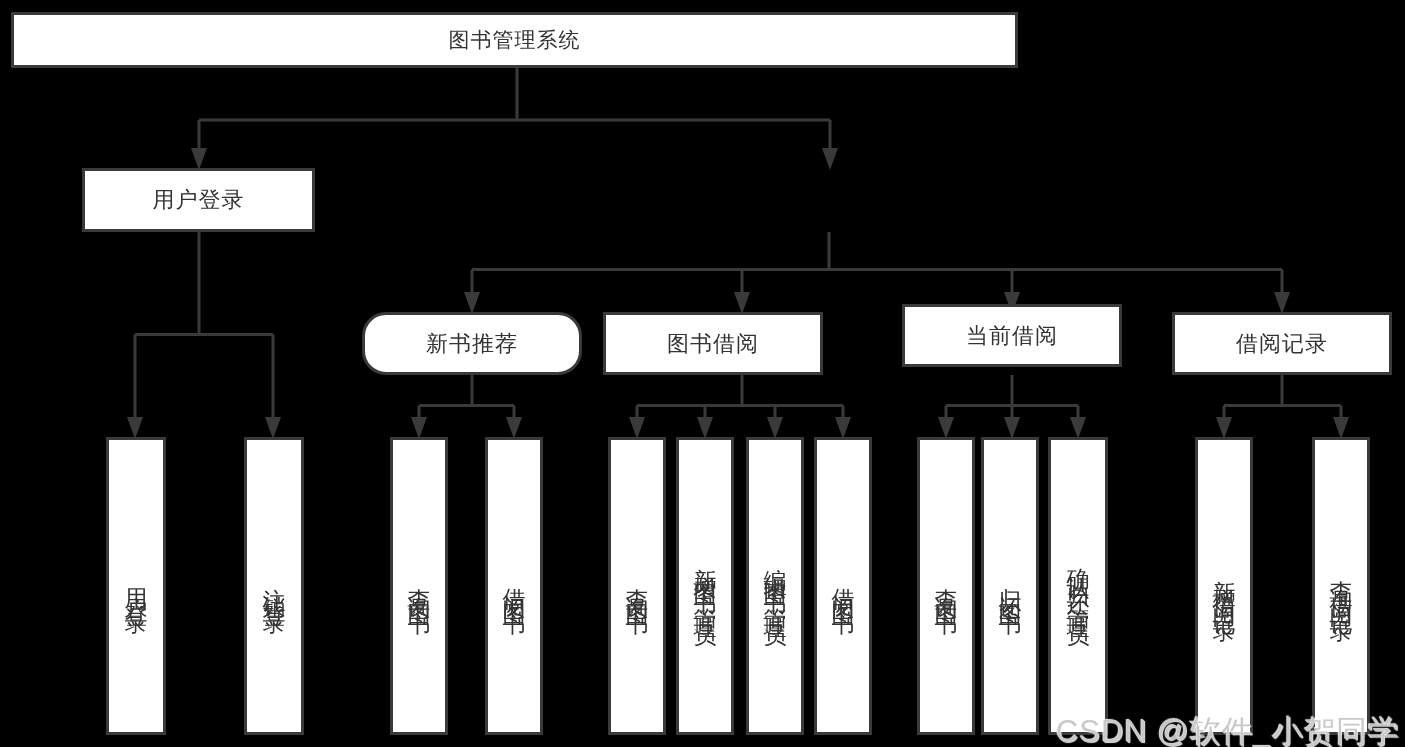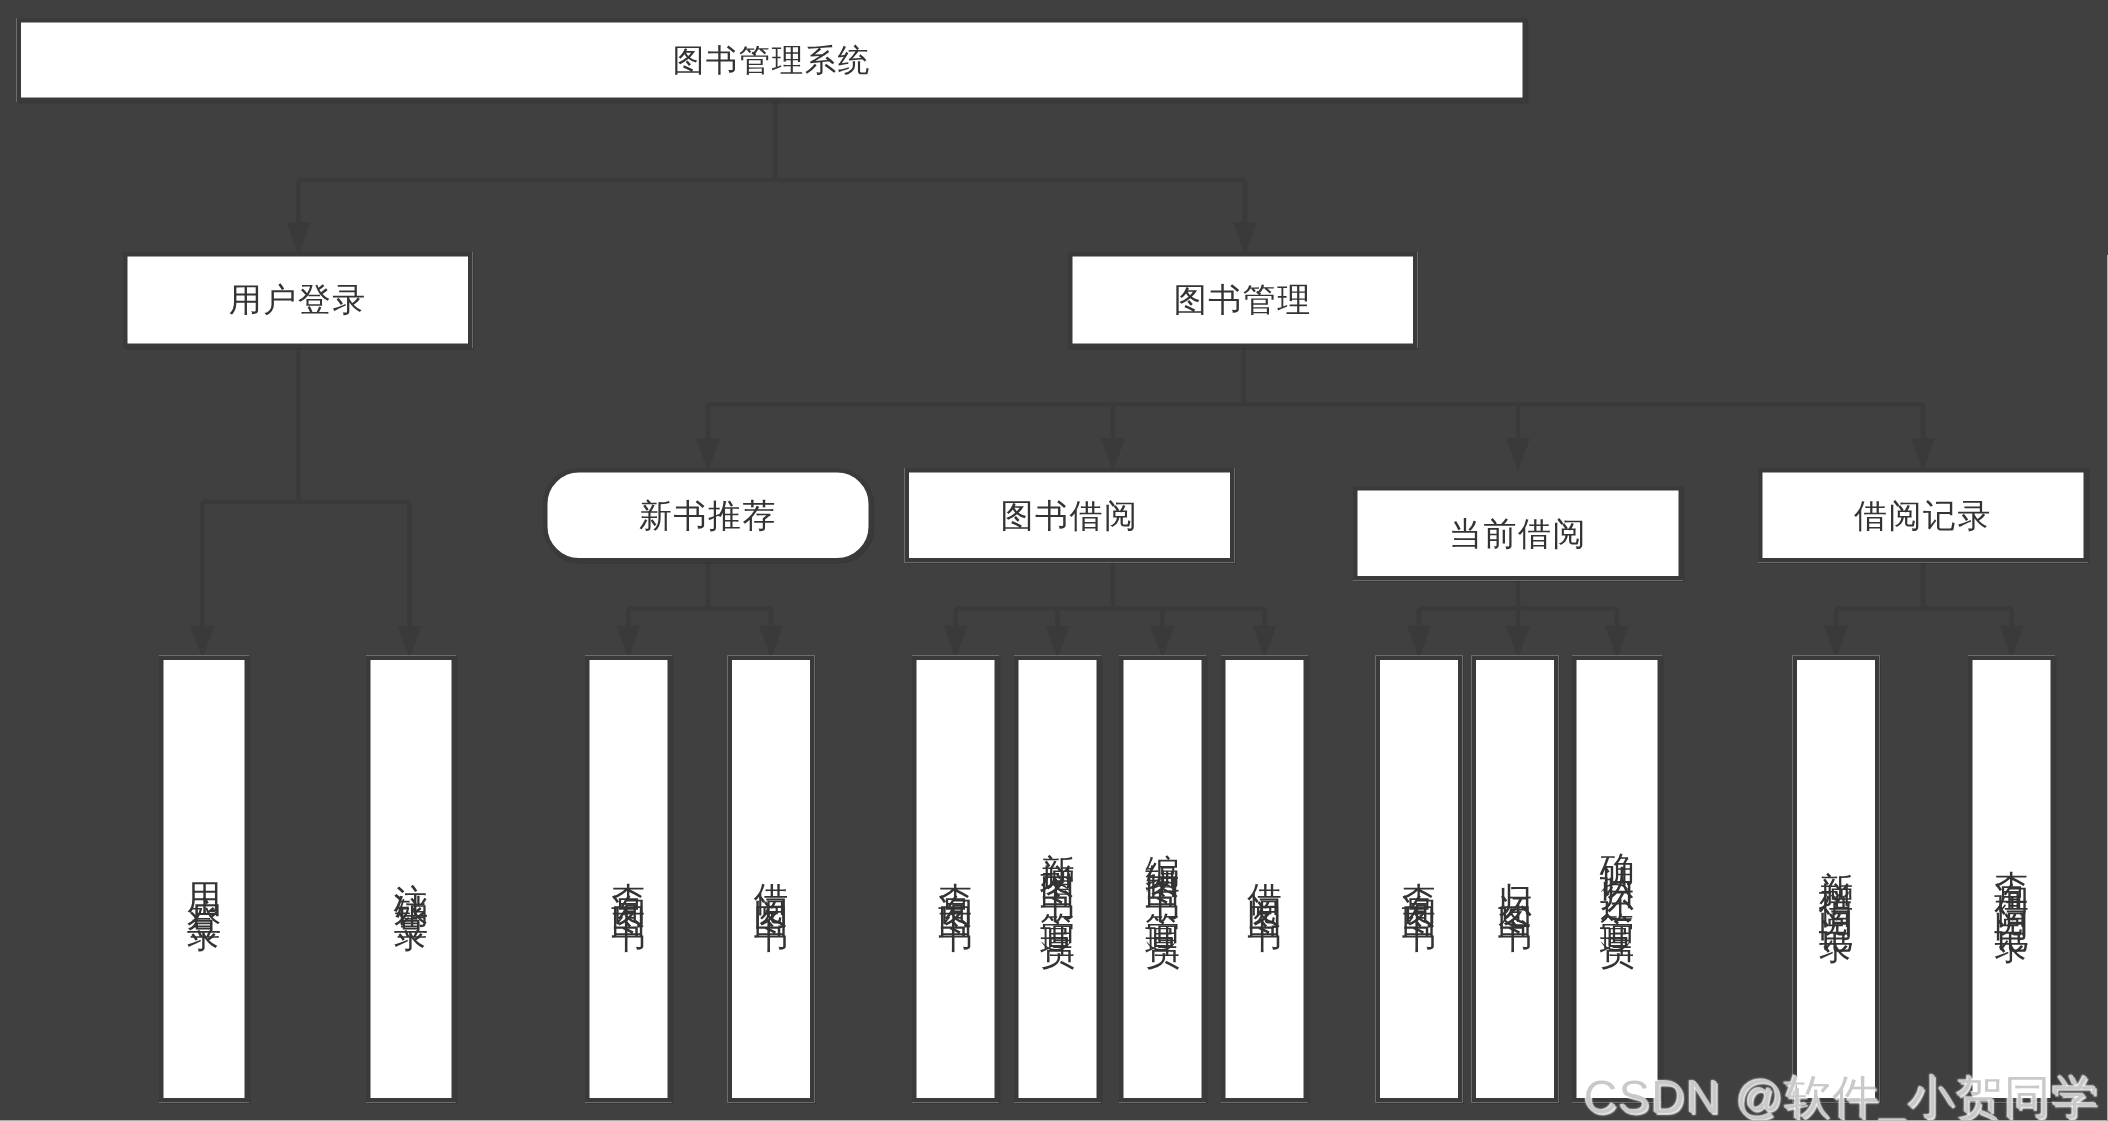--- a/index.html
+++ b/index.html
@@ -1,21 +1,21 @@
 <!DOCTYPE html>
 <html><head>
 <meta charset="utf-8">
 <style>
   html, body { margin: 0; padding: 0; background: #ffffff; }
   * { box-sizing: border-box; }
   #stage {
     position: relative;
     width: 1405px;
     height: 747px;
-    background: #404040;
+    background: #000000;
     overflow: hidden;
     font-family: "Liberation Sans", "DejaVu Sans", sans-serif;
     color: #333333;
     padding-left: 12px;
   }
   #connectors {
     position: absolute;
     left: 0; top: 0;
     width: 1405px; height: 747px;
     pointer-events: none;
@@ -87,31 +87,28 @@
              M1224 439 L1216 417 L1232 417 Z M1341 439 L1333 417 L1349 417 Z" fill="#3a3a3a" stroke="none"></path>
   </svg>
 
   <div class="box root" style="left:11px; top:12px; width:1007px; height:56px;">
     <span class="hlabel">图书管理系统</span>
   </div>
 
   <div class="box" style="left:82px; top:168px; width:233px; height:64px;">
     <span class="hlabel">用户登录</span>
   </div>
-  <div class="box" style="left:712px; top:168px; width:233px; height:64px;">
-    <span class="hlabel">图书管理</span>
-  </div>
 
   <div class="box" style="left:362px; top:312px; width:220px; height:63px;border-radius:24px;">
     <span class="hlabel">新书推荐</span>
   </div>
   <div class="box" style="left:603px; top:312px; width:220px; height:63px;text-align:right;">
     <span class="hlabel">图书借阅</span>
   </div>
-  <div class="box" style="left:902px; top:324px; width:220px; height:63px;">
+  <div class="box" style="left:902px; top:304px; width:220px; height:63px;">
     <span class="hlabel">当前借阅</span>
   </div>
   <div class="box" style="left:1172px; top:312px; width:220px; height:63px;">
     <span class="hlabel">借阅记录</span>
   </div>
 
   <div class="box leaf" style="left:106px; width:60px;">
     <span class="vtext">用户登录</span>
   </div>
   <div class="box leaf" style="left:244px; width:60px;">

